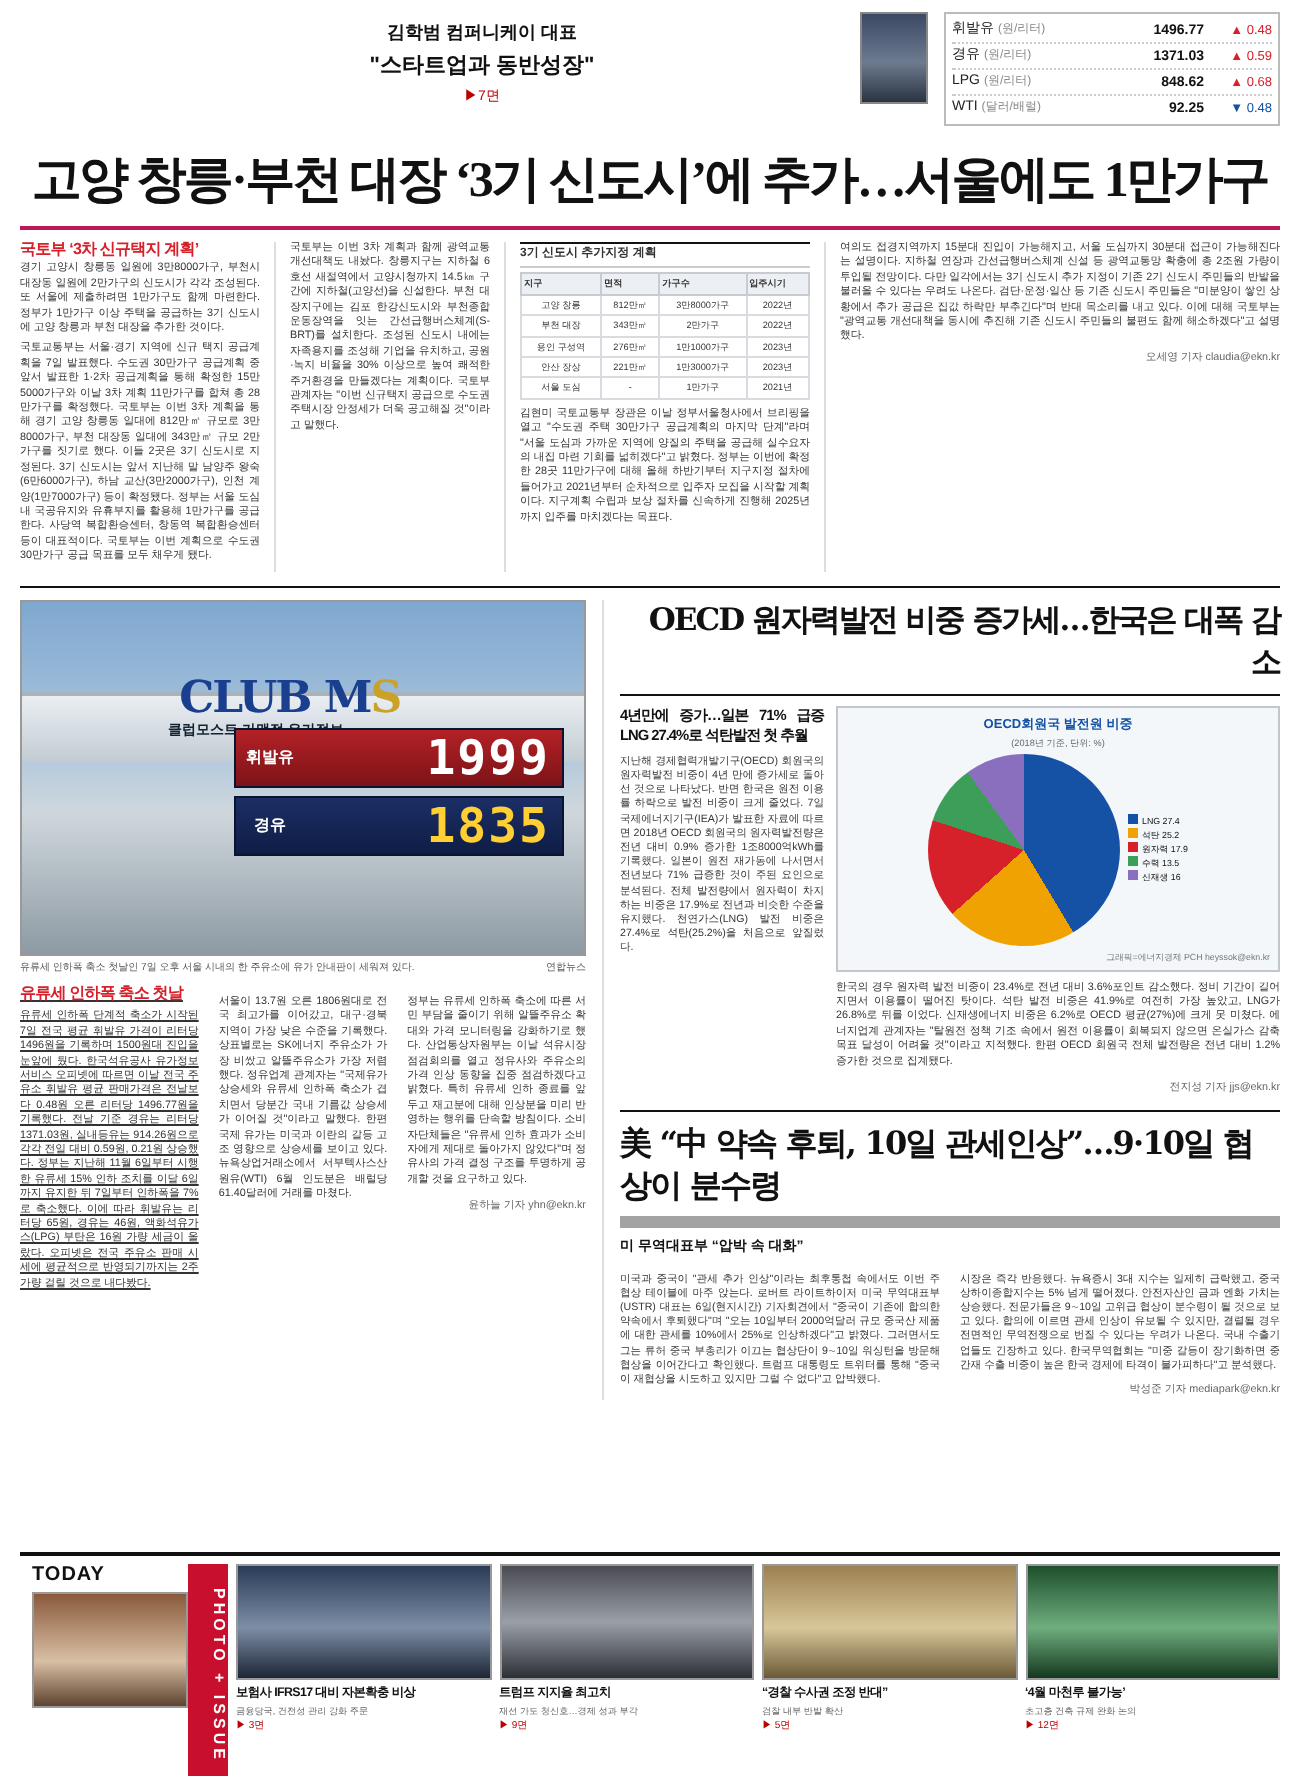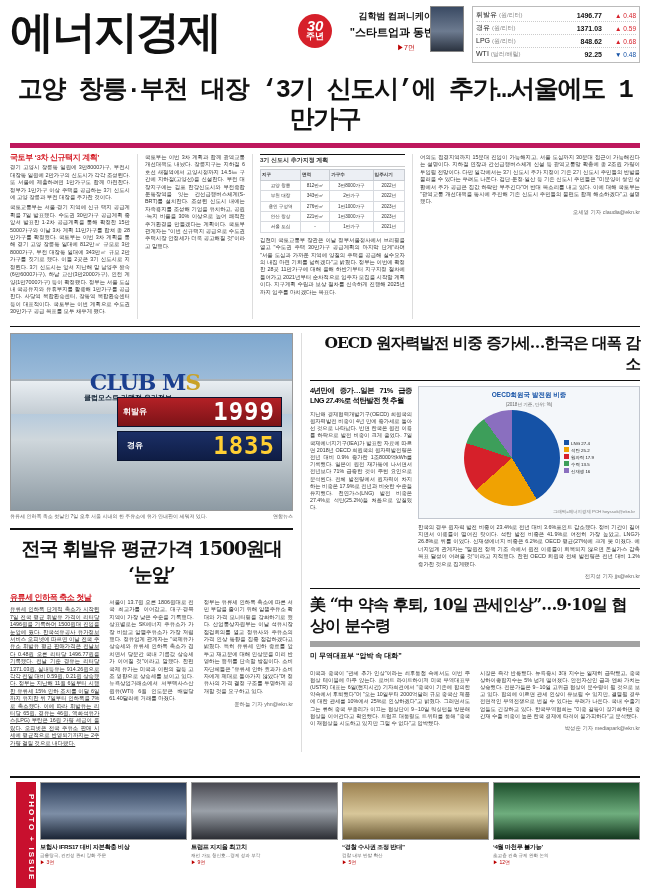--- a/index.html
+++ b/index.html
@@ -53,23 +53,23 @@
     border-top: 2px solid #111; border-bottom: 1px solid #111;
     display: flex; align-items: center; font-size: 8px; padding: 2px 2px; margin-top: 4px;
   }
   .infobar .ib { padding-right: 10px; }
   .infobar .url { font-weight: bold; font-size: 10px; flex: 1 1 auto; text-align: center; }
   .infobar .ib-right { text-align: right; }
 
   
   .headline {
     margin-top: 8px; text-align: center;
-    font-family: Liberation Mono, monospace; font-weight: bold;
+    font-family: Liberation Serif, serif; font-weight: bold;
     font-size: 25px; letter-spacing: -1.3px; line-height: 30px;
-    border-bottom: 5px solid #be185d; padding-bottom: 7px;
+    border-bottom: 2px solid #be185d; padding-bottom: 7px;
   }
 
   
   .top-sec { display: flex; margin-top: 6px; }
   .col { font-size: 5.4px; line-height: 7.4px; color: #333; text-align: justify; }
   .col p { margin: 0 0 3px 0; }
   .kicker { font-size: 8px; font-weight: bold; color: #d6202a; margin-bottom: 3px; letter-spacing: -0.4px;}
   .sub-lead { font-size: 7.4px; font-weight: bold; line-height: 10px; color:#111; letter-spacing:-0.5px; margin-bottom:4px;}
   .col-a { flex: 0 0 128px; padding-right: 7px; border-right: 1px solid #ddd; }
   .col-b { flex: 0 0 115px; padding: 0 7px; border-right: 1px solid #ddd; }
@@ -172,27 +172,20 @@
     font-size: 8px; font-weight:bold; letter-spacing:2px; text-align:center; padding-top:6px; margin-right:4px;
   }
   .pagenum { font-size:5px; color:#b00; }
 </style>
 </head>
 <body>
 
 <div class="page">
 
   <div class="masthead">
-    <div class="logo">
-      <div class="logo-text">에너지경제</div>
-      <div class="logo-badge">
-        <span class="big">30</span>
-        <span>주년</span>
-      </div>
-    </div>
     <div class="center-promo">
       <div class="cp1">김학범 컴퍼니케이 대표</div>
       <div class="cp2">"스타트업과 동반성장"</div>
       <div class="cp3">▶7면</div>
       <div class="promo-photo"></div>
     </div>
     <div class="market-box">
       <div class="mkt-row">
         <span class="mkt-name"><span>휘발유</span> <span class="sub">(원/리터)</span></span>
         <span class="mkt-val">1496.77</span>
@@ -308,21 +301,20 @@
             <span class="blabel">경유</span>
             <span class="bdigits">1835</span>
           </div>
         </div>
       </div>
       <div class="photo-caption">
         <span>유류세 인하폭 축소 첫날인 7일 오후 서울 시내의 한 주유소에 유가 안내판이 세워져 있다.</span>
         <span>연합뉴스</span>
       </div>
 
-      <div class="mid-headline">전국 휘발유 평균가격 1500원대 ‘눈앞’</div>
       <div class="mid-cols">
         <div class="c">
           <div class="kicker">유류세 인하폭 축소 첫날</div>
           <p>유류세 인하폭 단계적 축소가 시작된 7일 전국 평균 휘발유 가격이 리터당 1496원을 기록하며 1500원대 진입을 눈앞에 뒀다.
 
 한국석유공사 유가정보 서비스 오피넷에 따르면 이날 전국 주유소 휘발유 평균 판매가격은 전날보다 0.48원 오른 리터당 1496.77원을 기록했다.
 
 전날 기준 경유는 리터당 1371.03원, 실내등유는 914.26원으로 각각 전일 대비 0.59원, 0.21원 상승했다.
 
 정부는 지난해 11월 6일부터 시행한 유류세 15% 인하 조치를 이달 6일까지 유지한 뒤 7일부터 인하폭을 7%로 축소했다. 이에 따라 휘발유는 리터당 65원, 경유는 46원, 액화석유가스(LPG) 부탄은 16원 가량 세금이 올랐다.
@@ -406,20 +398,24 @@
             <div class="byline">박성준 기자 mediapark@ekn.kr</div>
           </div>
         </div>
       </div>
     </div>
   </div>
 
   <div class="bottom">
 
     <div class="today">
+      <div class="today-label">
+        <div class="tl">TODAY</div>
+        <div class="tthumb t1"></div>
+      </div>
       <div class="photo-zone">PHOTO + ISSUE</div>
       <div class="tcard">
         <div class="tthumb t2"></div>
         <div class="tcap">보험사 IFRS17 대비 자본확충 비상</div>
         <div class="tsub">금융당국, 건전성 관리 강화 주문</div>
         <div class="pagenum">▶ 3면</div>
       </div>
       <div class="tcard">
         <div class="tthumb t3"></div>
         <div class="tcap">트럼프 지지율 최고치</div>

